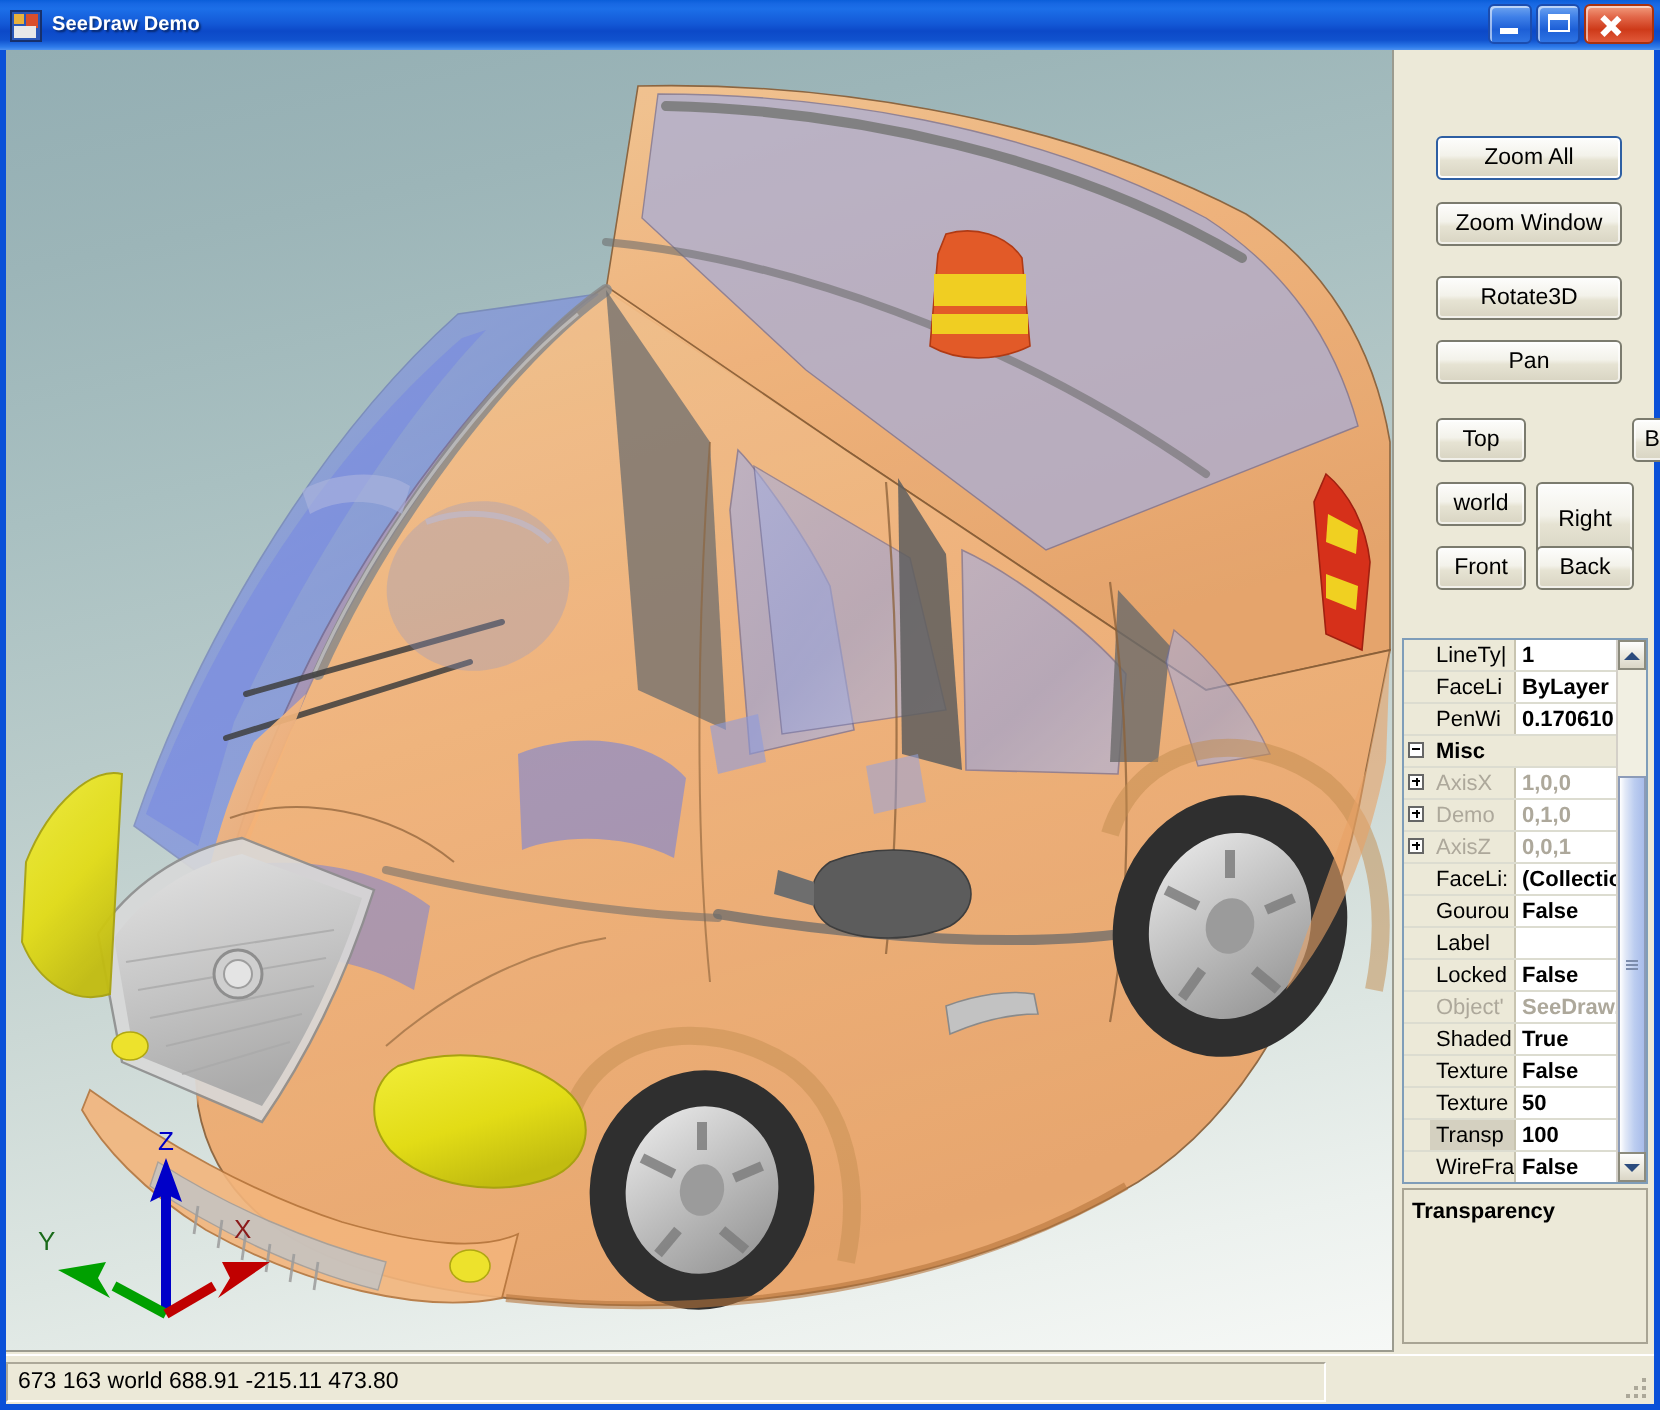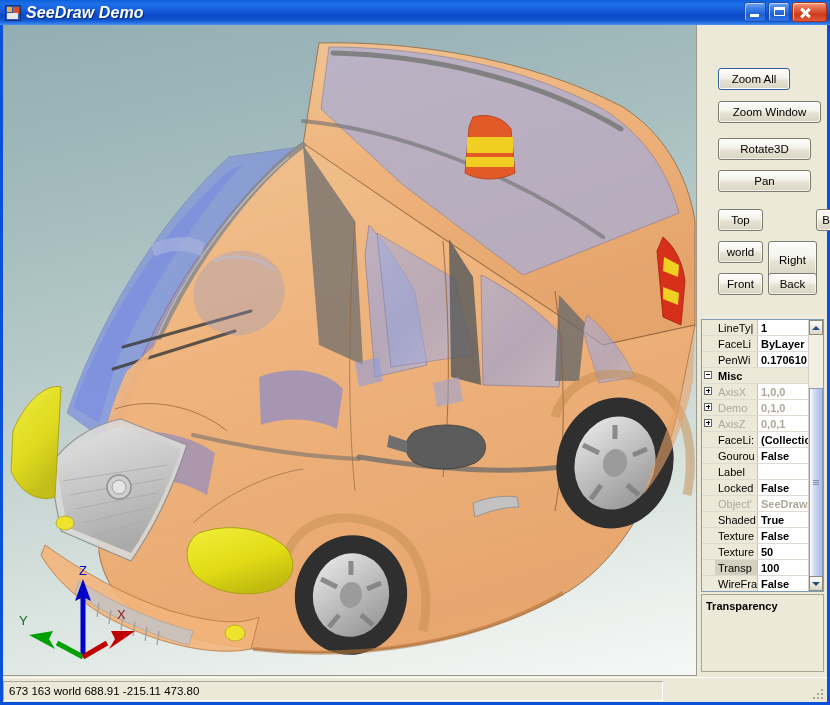--- a/index.html
+++ b/index.html
@@ -45,26 +45,25 @@
   }
   #title-icon i {
     position: absolute;
     display: block;
   }
   #title-icon .sq1 { left:1px; top:1px; width:5px; height:5px; background:#E9B13C; }
   #title-icon .sq2 { left:7px; top:1px; width:6px; height:7px; background:#D94E2C; }
   #title-icon .sq3 { left:1px; top:7px; width:11px; height:6px; background:#E8E8E8; }
   #title-text {
     color: #ffffff;
-    font-size: 16px;
+    font-size: 10px;
     font-weight: bold;
     letter-spacing: 0.1px;
     text-shadow: 1px 1px 1px rgba(0,0,0,0.45);
     white-space: nowrap;
-    font-style: italic;
   }
   #title-buttons {
     position: absolute;
     right: 3px; top: 2px;
     display: flex;
     gap: 2px;
   }
   .tbtn {
     width: 22px; height: 20px;
     border: 1px solid #1B4CAE;
@@ -592,22 +591,22 @@
           <text x="66" y="18" font-family="Liberation Sans, sans-serif" font-size="13" fill="#0000C8">Z</text>
           <text x="104" y="62" font-family="Liberation Sans, sans-serif" font-size="13" fill="#8B1A1A">X</text>
           <text x="6" y="68" font-family="Liberation Sans, sans-serif" font-size="13" fill="#1A6B1A">Y</text>
         </svg>
       </div>
     </div>
     <div id="vp-bottom-edge"></div>
 
     <div id="right-panel">
 
-      <div class="btn default" style="left:20px; top:43px; width:72px; height:22px;">Zoom All</div>
-      <div class="btn" style="left:20px; top:76px; width:103px; height:22px;">Zoom Window</div>
+      <div class="btn default" style="left:20px; top:43px; width:93px; height:22px;">Zoom All</div>
+      <div class="btn" style="left:20px; top:76px; width:93px; height:22px;">Zoom Window</div>
 
       <div class="btn" style="left:20px; top:113px; width:93px; height:22px;">Rotate3D</div>
       <div class="btn" style="left:20px; top:145px; width:93px; height:22px;">Pan</div>
 
       <div class="btn" style="left:20px; top:184px; width:45px; height:22px;">Top</div>
       <div class="btn" style="left:70px; top:184px; width:49px; height:22px;margin-left:48px;">Bottom</div>
 
       <div class="btn" style="left:20px; top:216px; width:45px; height:22px;">world</div>
       <div class="btn" style="left:70px; top:216px; width:49px; height:38px;">Right</div>
 

